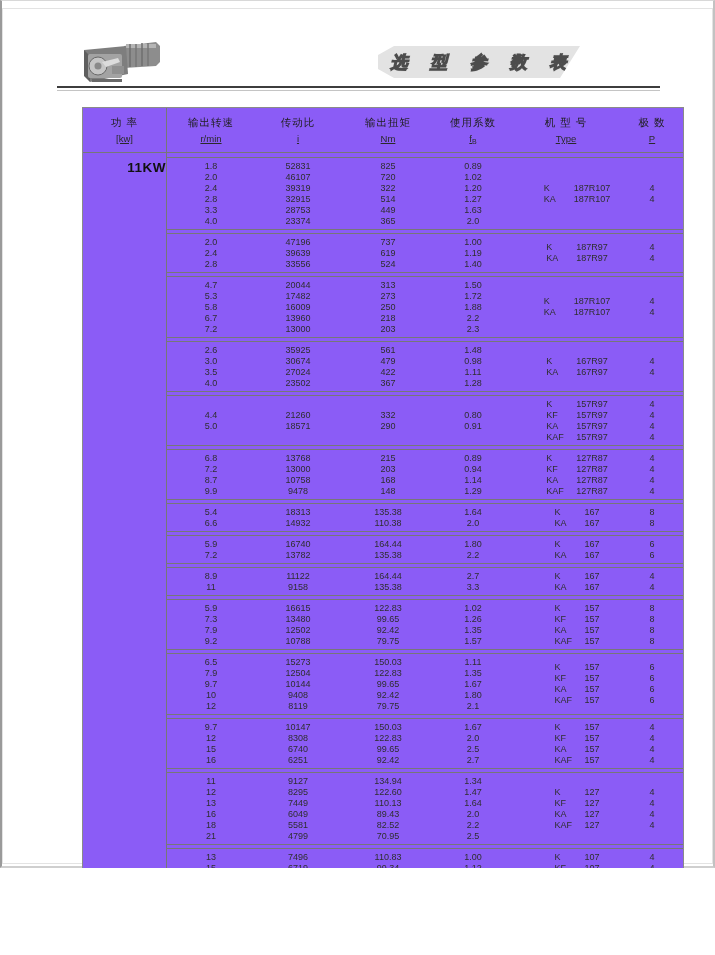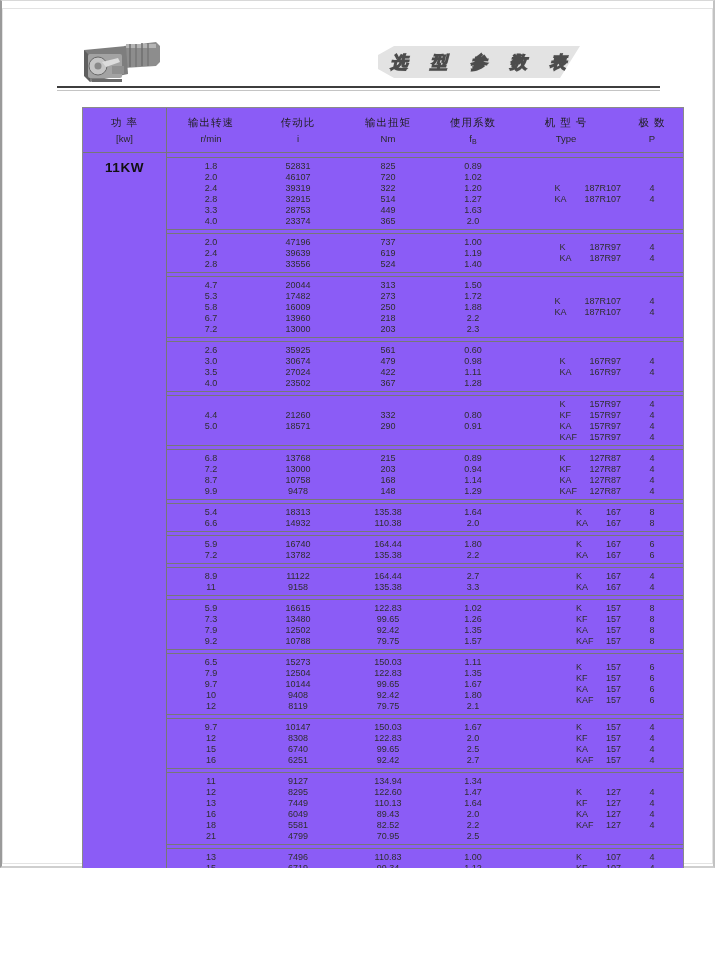--- a/index.html
+++ b/index.html
@@ -38,43 +38,43 @@
   .ptable{
     position:absolute;left:70px;top:107px;width:602px;
     border:1px solid #8a8a8a;box-sizing:border-box;background:#8b5cf6;margin-left:12px;
   }
   .thead{
     display:grid;grid-template-columns:84px 88px 86px 94px 76px 110px 1fr;
     border-bottom:1px solid #777;height:44px;
   }
   .th{display:flex;flex-direction:column;align-items:center;justify-content:center;gap:3px;}
   .th .cn{font-size:10.5px;letter-spacing:1px;color:#1e1e1e;}
-  .th .un{font-size:9.5px;color:#2a2a2a;}
+  .th .un{font-size:9.5px;color:#2a2a2a;text-decoration:underline;}
   .th-power{border-right:1px solid #777;}
   sub.fsub{font-size:7px;vertical-align:-2px;}
   .tbody{display:flex;align-items:stretch;}
   .power-col{
     width:84px;flex:0 0 84px;border-right:1px solid #777;
-    display:flex;justify-content:center;align-items:flex-start;
+    display:flex;justify-content:flex-end;align-items:flex-start;
     padding-top:7px;box-sizing:border-box;
   }
   .power-value{font-size:13.5px;font-weight:bold;letter-spacing:0.5px;color:#111;}
   .groups{flex:1;padding-top:4px;}
   .group{
     display:grid;grid-template-columns:88px 86px 94px 76px 110px 1fr;
     border-top:1px solid #777;border-bottom:1px solid #777;
     margin-bottom:3px;padding:2.5px 0;
   }
   .group:last-child{margin-bottom:0;border-bottom:none;padding-bottom:3.5px;}
   .cell{
     display:flex;flex-direction:column;justify-content:center;
     font-size:9px;line-height:11px;color:#2e2e2e;
   }
   .cell.num{align-items:center;text-align:center;}
-  .cell.type{align-items:flex-end;padding-left:22px;box-sizing:border-box;}
+  .cell.type{align-items:center;padding-left:22px;box-sizing:border-box;}
   .cell.poles{align-items:center;text-align:center;}
   .tprefix{display:inline-block;width:30px;}
   .line{white-space:nowrap;}
 </style>
 </head>
 <body>
 
 <div class="page">
   <div class="page-frame"></div>
   <div class="inner-frame"></div>
@@ -263,21 +263,21 @@
               <div class="line">27024</div>
               <div class="line">23502</div>
             </div>
             <div class="cell num">
               <div class="line">561</div>
               <div class="line">479</div>
               <div class="line">422</div>
               <div class="line">367</div>
             </div>
             <div class="cell num">
-              <div class="line">0.60</div>
+              <div class="line">1.48</div>
               <div class="line">0.98</div>
               <div class="line">1.11</div>
               <div class="line">1.28</div>
             </div>
             <div class="cell type">
               <div class="line"><span class="tprefix">K</span><span>167R97</span></div>
               <div class="line"><span class="tprefix">KA</span><span>167R97</span></div>
             </div>
             <div class="cell poles">
               <div class="line">4</div>

